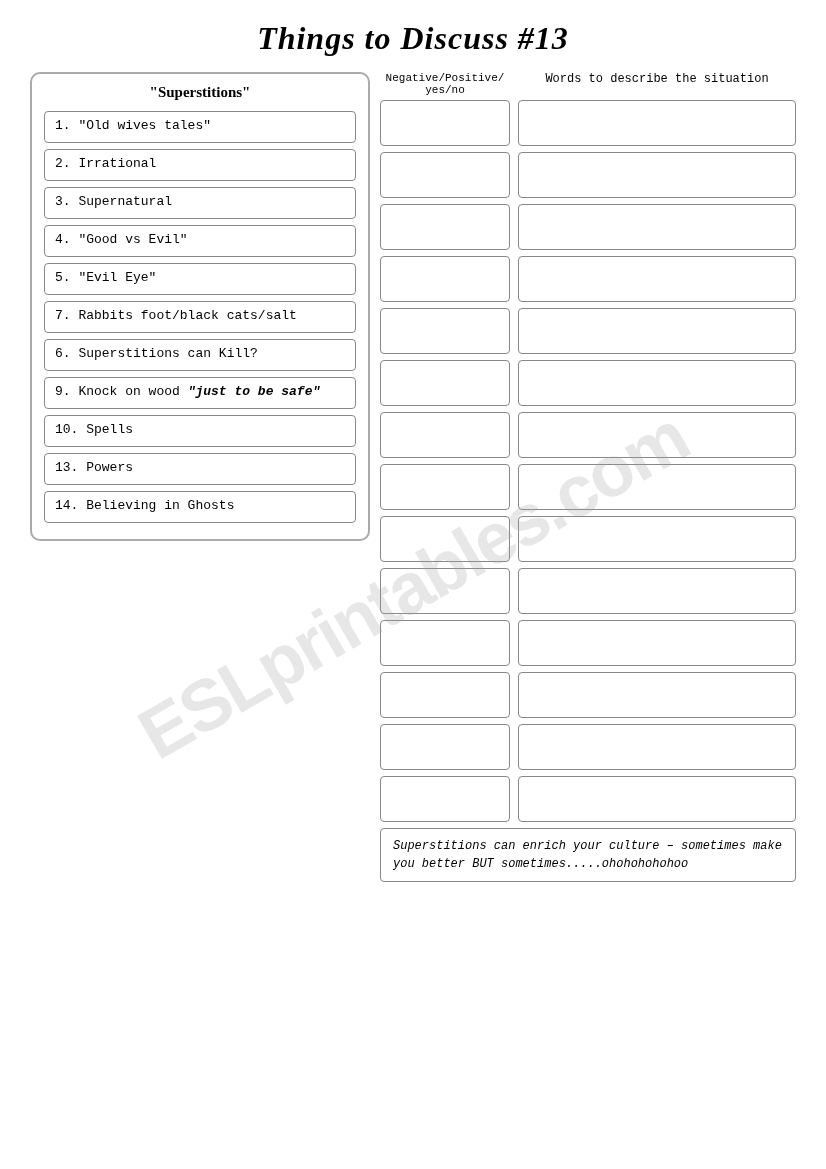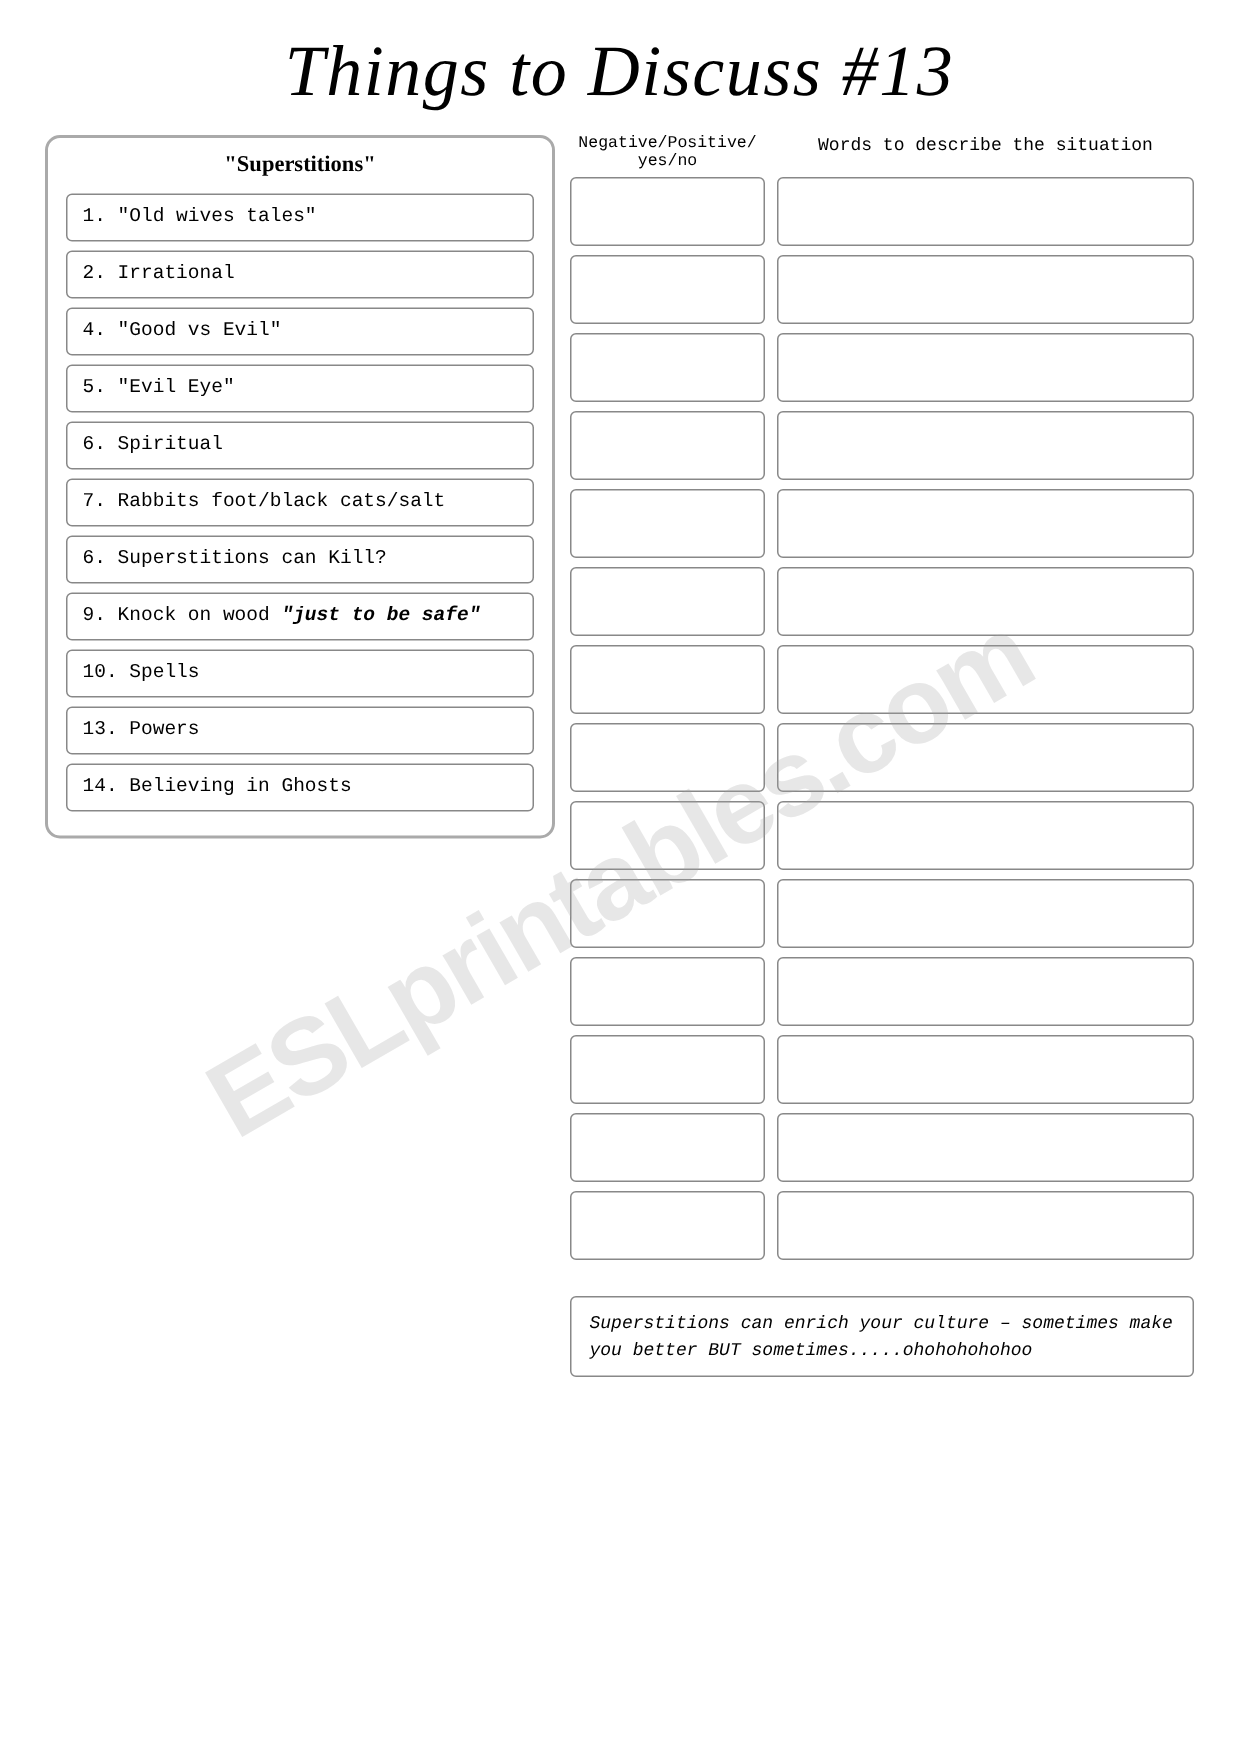--- a/index.html
+++ b/index.html
@@ -6,22 +6,22 @@
     body {
       background: #fff;
       font-family: 'Courier New', Courier, monospace;
       width: 826px;
       min-height: 1169px;
       padding: 20px 30px;
       position: relative;
     }
     h1 {
       text-align: center;
-      font-size: 48px;
-      font-weight: normal;
+      font-size: 32px;
+      font-weight: bold;
       font-family: Georgia, serif;
       font-style: italic;
       margin-bottom: 15px;
       letter-spacing: 1px;
     }
     .main-layout {
       display: flex;
       gap: 10px;
       align-items: flex-start;
     }
@@ -94,21 +94,21 @@
       flex-shrink: 0;
     }
     .cell-words {
       flex: 1;
       border: 1.5px solid #888;
       border-radius: 4px;
       min-height: 46px;
       background: #fff;
     }
     .footer-note {
-      margin-top: 24px;
+      margin-top: 6px;
       border: 1.5px solid #888;
       border-radius: 4px;
       padding: 8px 12px;
       font-size: 12px;
       font-family: 'Courier New', Courier, monospace;
       font-style: italic;
       line-height: 1.5;
       background: #fff;
       margin-left: 0;
     }
@@ -134,23 +134,23 @@
 
 <h1>Things to Discuss #13</h1>
 
 <div class="main-layout">
 
   <div class="left-panel">
     <div class="left-panel-title">"Superstitions"</div>
     <div class="topic-list" id="topic-list">
         <div class="topic-item">1. "Old wives tales"</div>
         <div class="topic-item">2. Irrational</div>
+        <div class="topic-item">3. Supernatural</div>
         <div class="topic-item">4. "Good vs Evil"</div>
         <div class="topic-item">5. "Evil Eye"</div>
-        <div class="topic-item">6. Spiritual</div>
         <div class="topic-item">7. Rabbits foot/black cats/salt</div>
         <div class="topic-item">6. Superstitions can Kill?</div>
         <div class="topic-item">9. Knock on wood <span class="bold">"just to be safe"</span></div>
         <div class="topic-item">10. Spells</div>
         <div class="topic-item">13. Powers</div>
         <div class="topic-item">14. Believing in Ghosts</div>
       </div>
   </div>
 
   <div class="right-panel">

